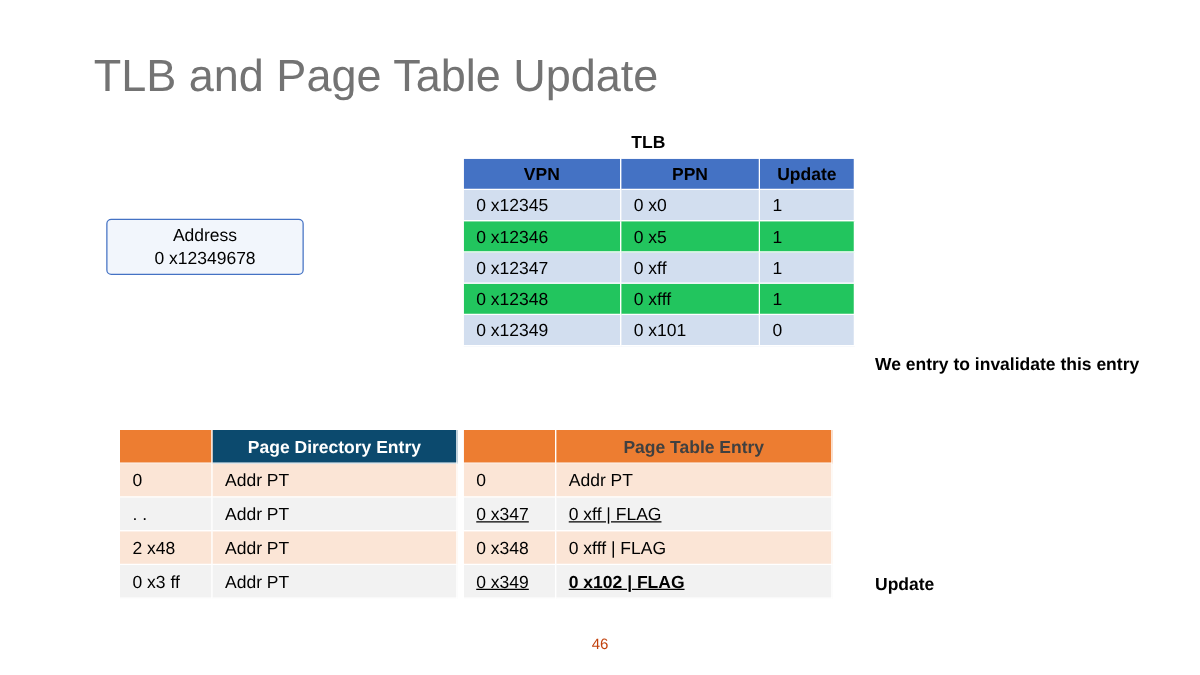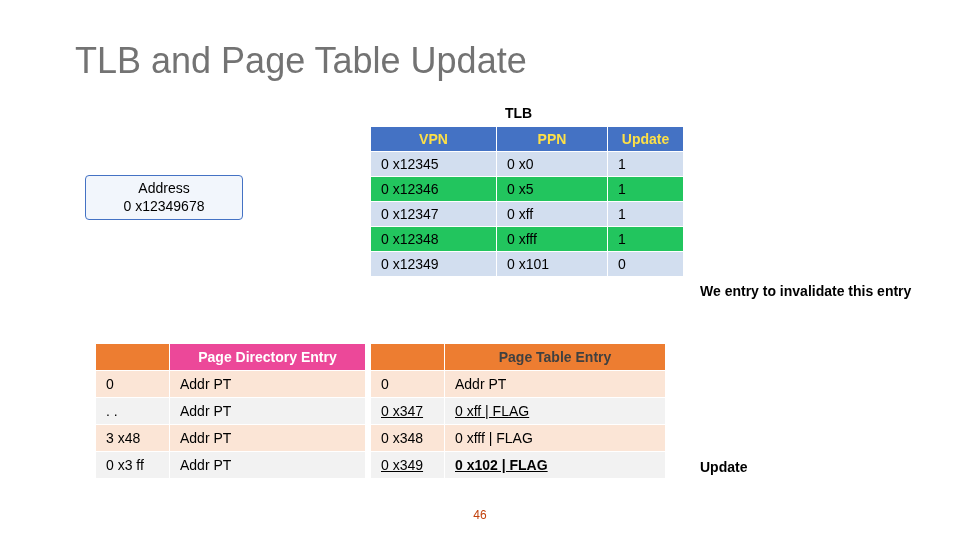--- a/index.html
+++ b/index.html
@@ -35,21 +35,21 @@
     border-collapse: collapse;
   }
   .tlb-table th, .tlb-table td {
     border: 1px solid #fff;
     padding: 4px 10px;
     text-align: left;
     font-size: 14px;
   }
   .tlb-table th {
     background: #4472c4;
-    color: #fde047;
+    color: #000000;
     font-weight: 700;
     text-align: center;
   }
   .tlb-table th:nth-child(1) { width: 105px; }
   .tlb-table th:nth-child(2) { width: 90px; }
   .tlb-table th:nth-child(3) { width: 55px; }
   .tlb-table tr.odd td { background: #d2deef; }
   .tlb-table tr.even td { background: #22c55e; }
 
   .address-box {
@@ -88,21 +88,21 @@
     border-collapse: collapse;
   }
   .pd-table th, .pd-table td {
     border: 1px solid #fff;
     padding: 5px 10px;
     text-align: left;
     font-size: 14px;
   }
   .pd-table th { font-weight: 700; }
   .pd-table th.blank-hdr { background: #ed7d31; color:#fff; width: 53px; }
-  .pd-table th.main-hdr  { background: #ec4899; color:#fff; text-align: center; width: 175px; }
+  .pd-table th.main-hdr  { background: #0c4a6e; color:#fff; text-align: center; width: 175px; }
   .pd-table tr.odd td  { background: #fbe5d6; }
   .pd-table tr.even td { background: #f2f2f2; }
 
   .pt-table {
     position: absolute;
     left: 370px;
     top: 343px;
     border-collapse: collapse;
   }
   .pt-table th, .pt-table td {
@@ -184,21 +184,21 @@
   </tr>
   <tr class="odd">
     <td>0</td>
     <td>Addr PT</td>
   </tr>
   <tr class="even">
     <td>. .</td>
     <td>Addr PT</td>
   </tr>
   <tr class="odd">
-    <td>3 x48</td>
+    <td>2 x48</td>
     <td>Addr PT</td>
   </tr>
   <tr class="even">
     <td>0 x3 ff</td>
     <td>Addr PT</td>
   </tr>
 </tbody>
   </table>
 
 <table class="pt-table">

